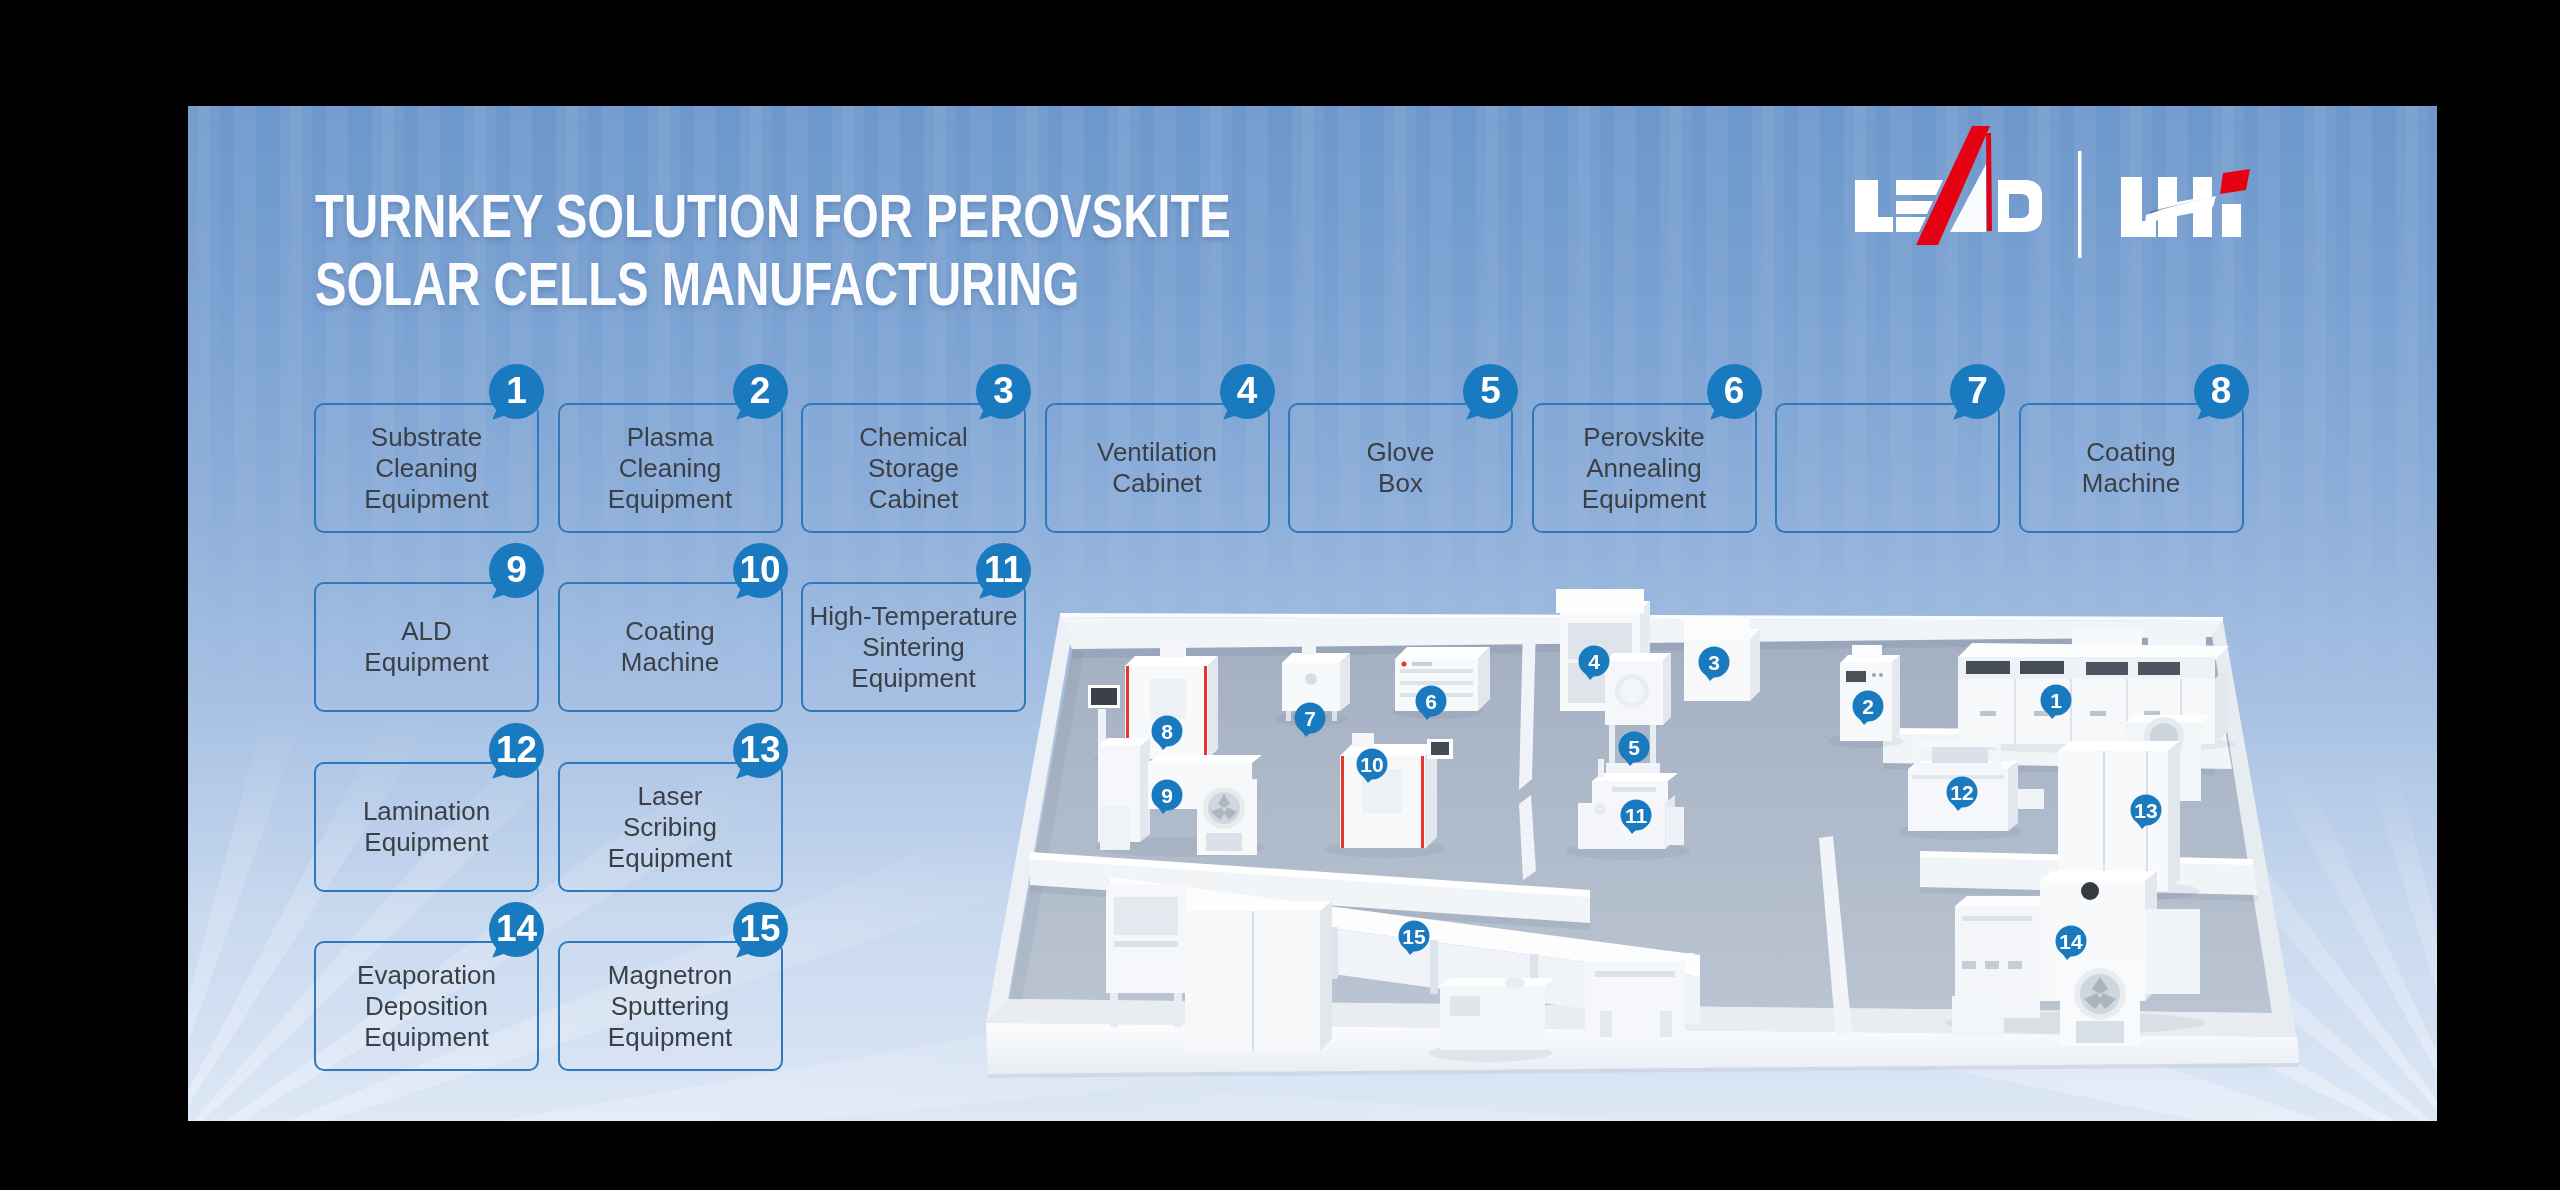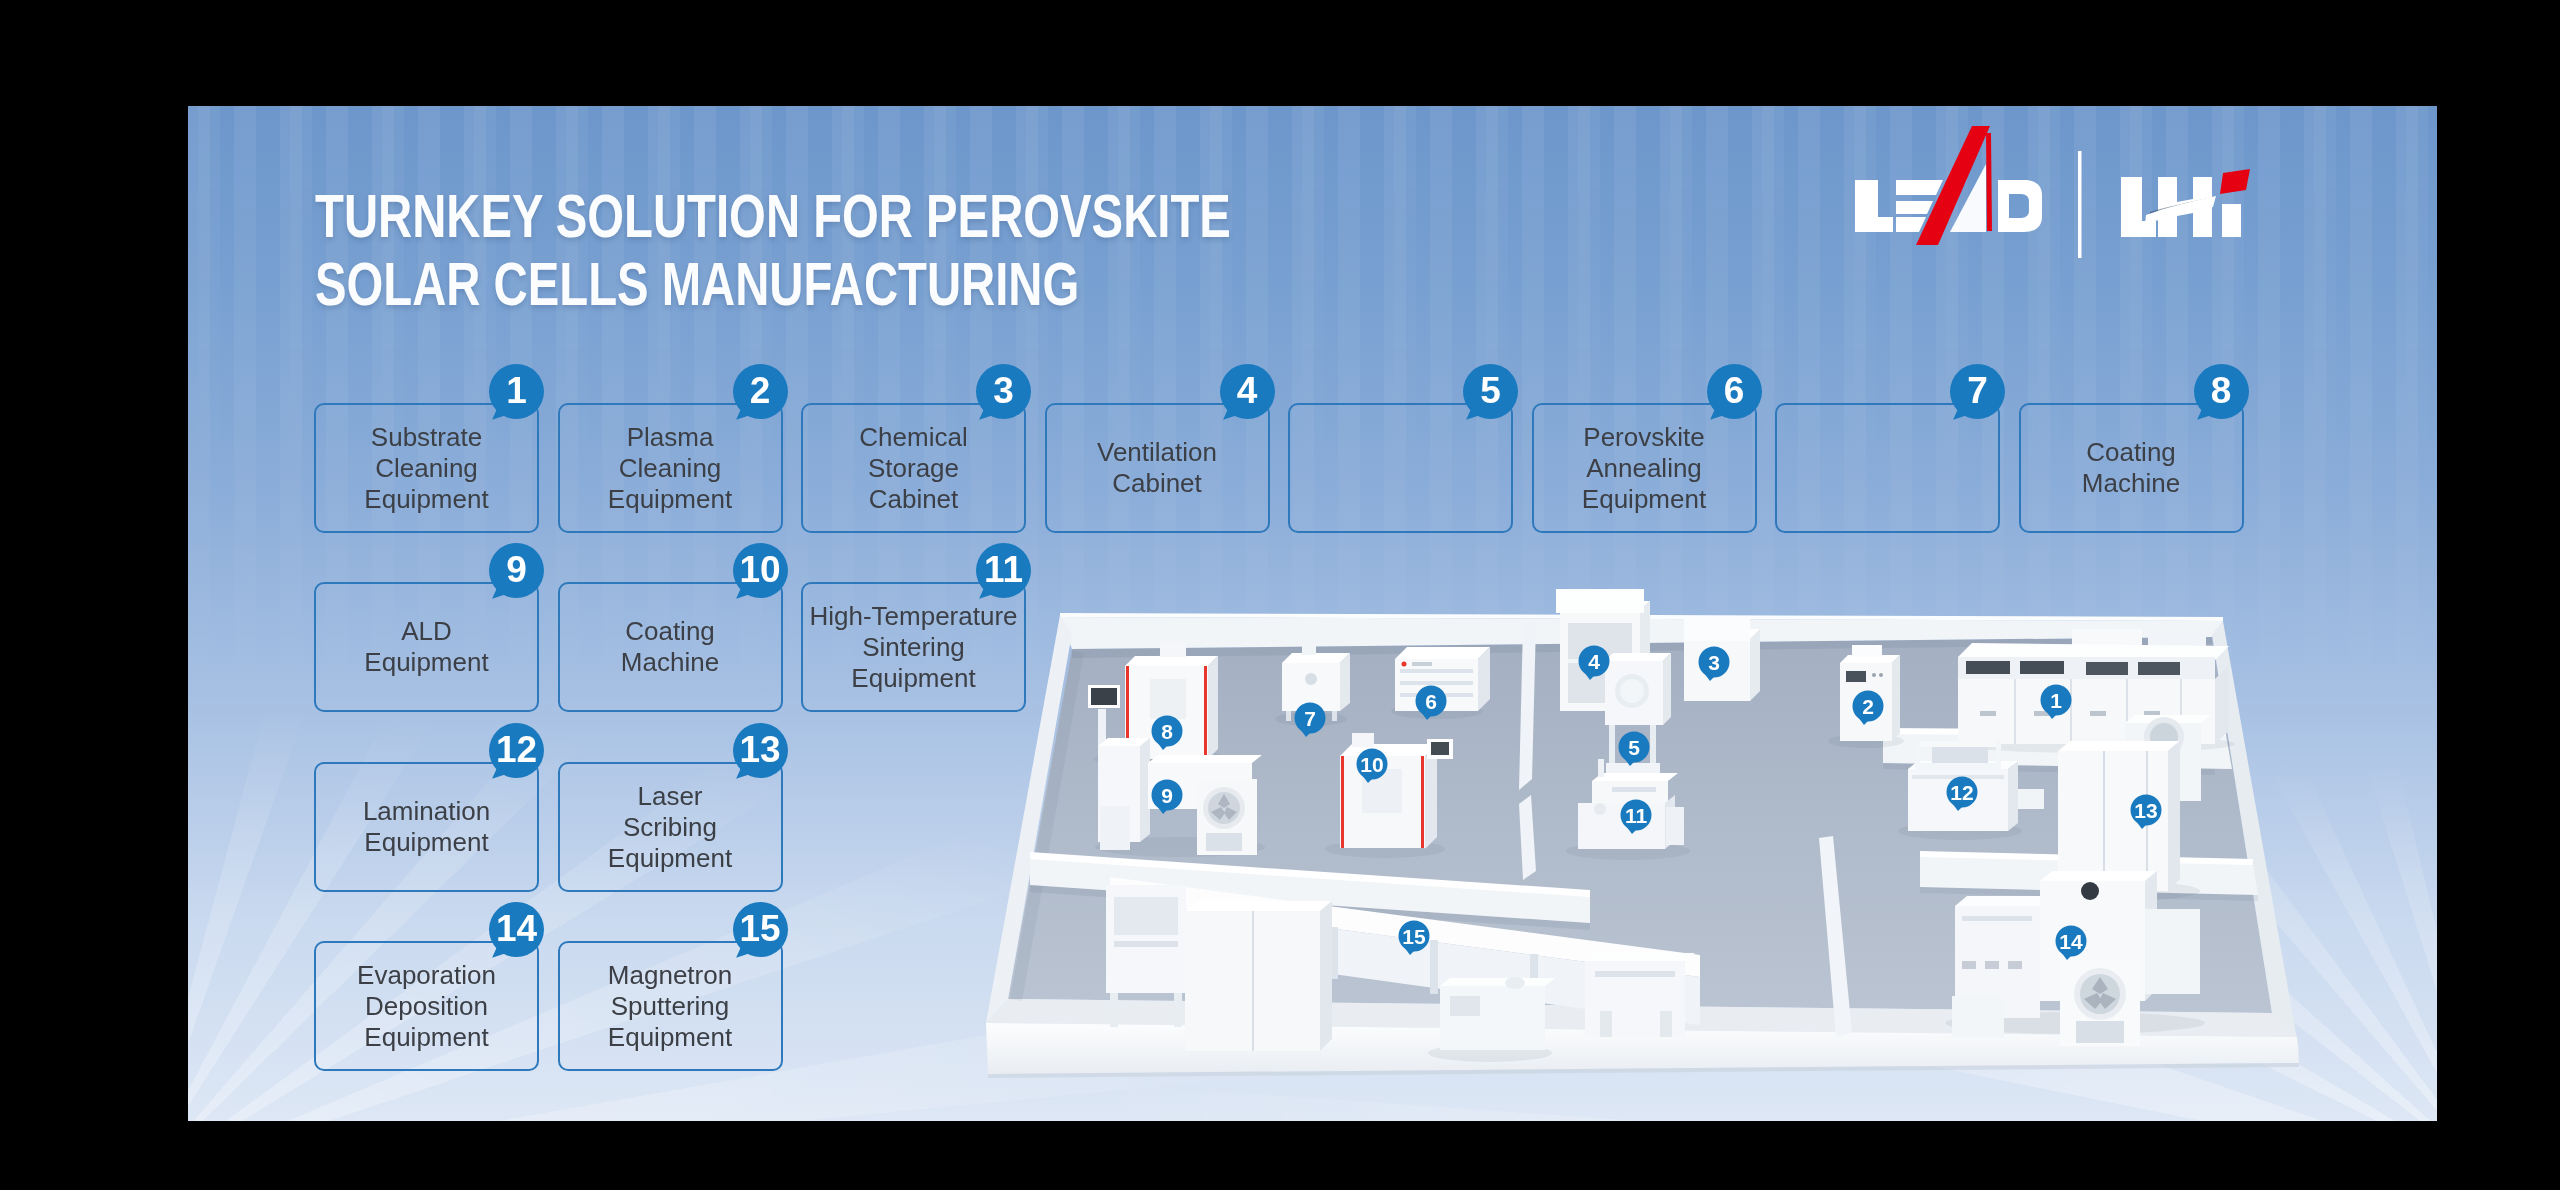--- a/index.html
+++ b/index.html
@@ -79,20 +79,21 @@
         <span>3</span>
       </div>
 </div>
 <div class="box" style="left:856.5px;top:297px;">
 <div class="btxt">Ventilation<br>Cabinet</div>
 <div class="badge">
         <span>4</span>
       </div>
 </div>
 <div class="box" style="left:1100px;top:297px;">
+<div class="btxt">Glove<br>Box</div>
 <div class="badge">
         <span>5</span>
       </div>
 </div>
 <div class="box" style="left:1343.5px;top:297px;">
 <div class="btxt">Perovskite<br>Annealing<br>Equipment</div>
 <div class="badge">
         <span>6</span>
       </div>
 </div>

